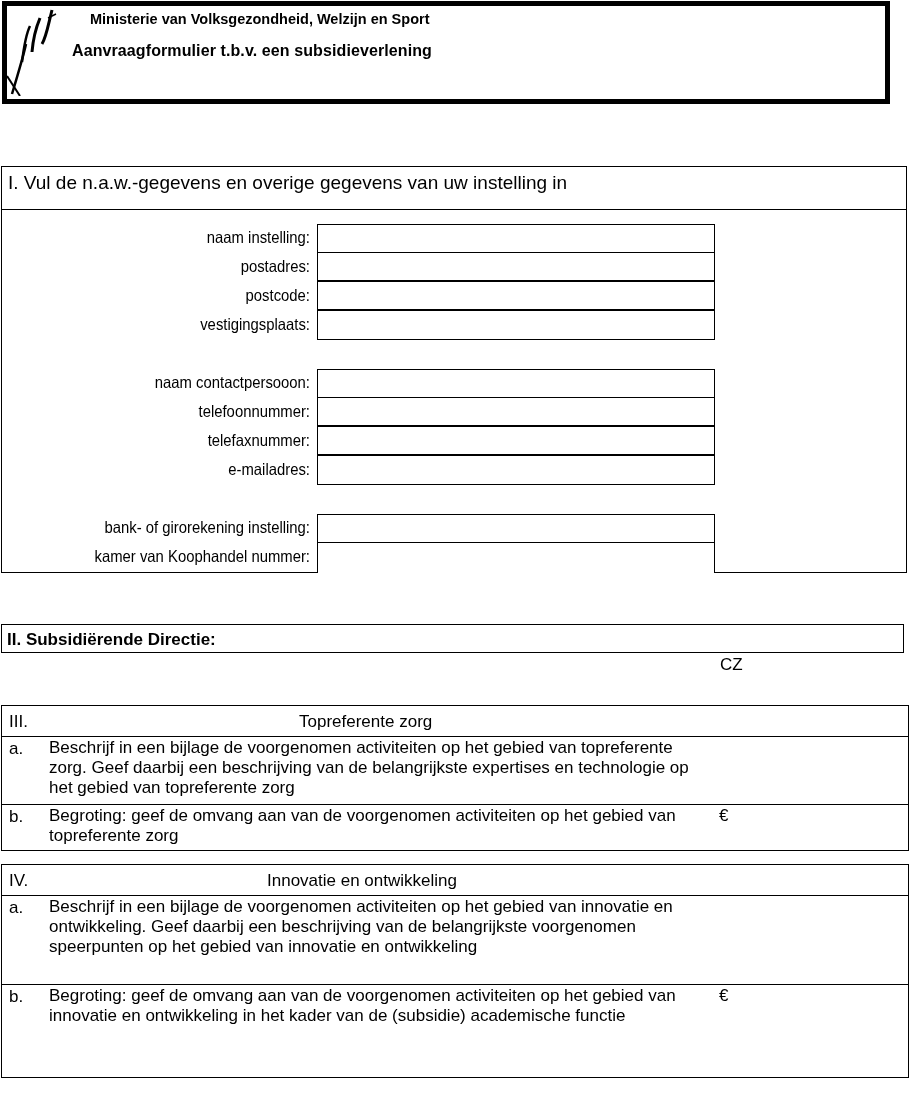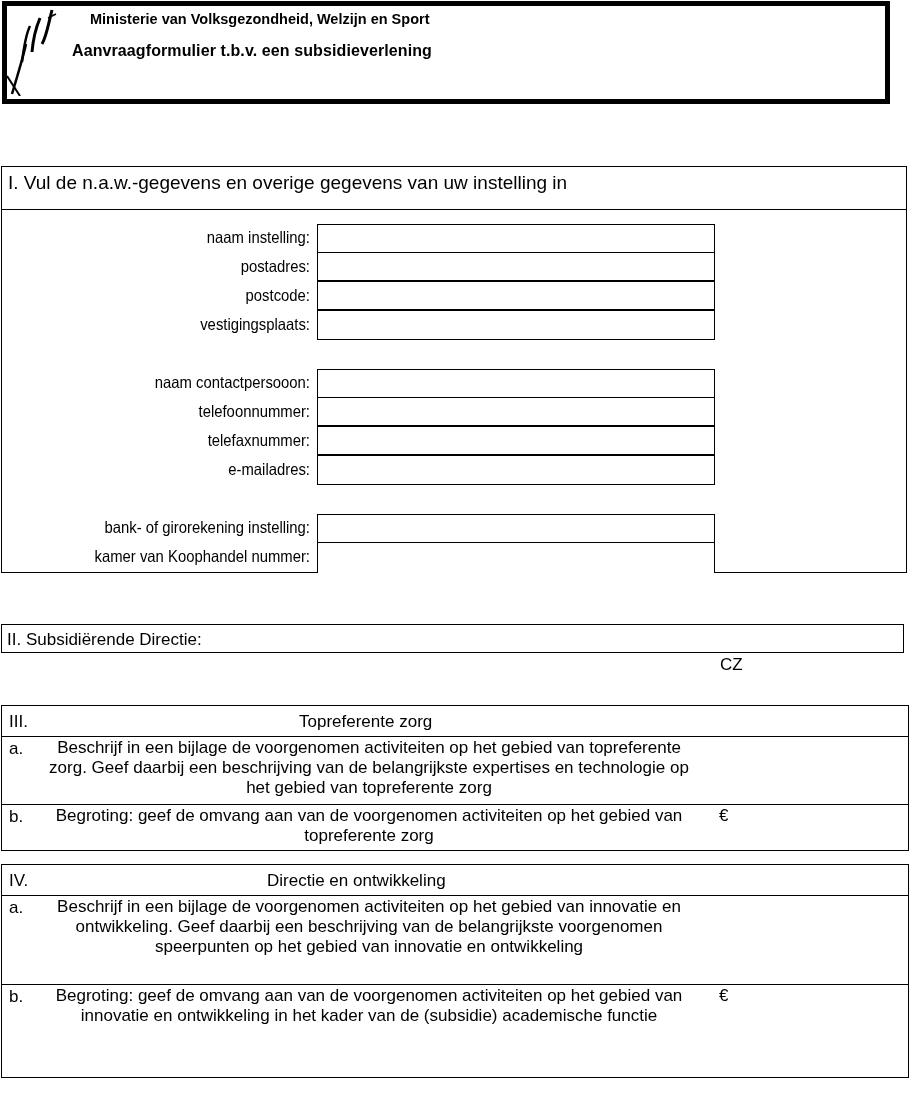--- a/index.html
+++ b/index.html
@@ -15,25 +15,25 @@
 
   
   .sec1 { left:1px; top:166px; width:906px; height:407px; border:1px solid #000; }
   .sec1-head { left:1px; top:166px; width:906px; height:44px; border:1px solid #000; }
   .sec1-head span { position:absolute; left:6px; top:5px; font-size:19px; white-space:nowrap; }
   .lbl { font-size:16.5px; text-align:right; width:310px; left:0; white-space:nowrap; transform:scaleX(0.9); transform-origin:right center; }
   .fld { left:317px; width:398px; height:29px; border:1px solid #000; background:#fff; }
 
   
   .sec2 { left:1px; top:624px; width:903px; height:29px; border:1px solid #000; }
-  .sec2 .t { position:absolute; left:5px; top:5px; font-size:17px; white-space:nowrap; }
+  .sec2 .t { position:absolute; left:5px; top:5px; font-size:17px; white-space:nowrap;font-weight:bold; }
   .sec2 .v { position:absolute; left:718px; top:5px; font-size:17px;margin-top:25px; }
 
   
-  .tbl { left:1px; width:908px; border:1px solid #000;text-align:center; }
+  .tbl { left:1px; width:908px; border:1px solid #000; }
   .row { position:absolute; left:0; width:100%; box-sizing:border-box; }
   .row + .row { border-top:1px solid #000; }
   .num { position:absolute; left:7px; top:2px; font-size:17px; }
   .head-title { position:absolute; top:2px; font-size:17px; white-space:nowrap; }
   .txt { position:absolute; left:47px; top:1px; width:640px; font-size:17px; line-height:20px; }
   .euro { position:absolute; left:717px; top:1px; font-size:17px; }
 </style>
 </head>
 <body>
 
@@ -94,21 +94,21 @@
   <div class="row" style="top:98px;height:46px">
     <span class="num">b.</span>
     <span class="txt">Begroting: geef de omvang aan van de voorgenomen activiteiten op het gebied van topreferente zorg</span>
     <span class="euro">€</span>
   </div>
 </div>
 
 <div class="abs tbl" style="top:864px;height:214px">
   <div class="row" style="top:0;height:30px">
     <span class="num" style="top:6px">IV.</span>
-    <span class="head-title" style="left:265px;top:6px">Directie en ontwikkeling</span>
+    <span class="head-title" style="left:265px;top:6px">Innovatie en ontwikkeling</span>
   </div>
   <div class="row" style="top:30px;height:89px">
     <span class="num">a.</span>
     <span class="txt">Beschrijf in een bijlage de voorgenomen activiteiten op het gebied van innovatie en ontwikkeling. Geef daarbij een beschrijving van de belangrijkste voorgenomen speerpunten op het gebied van innovatie en ontwikkeling</span>
   </div>
   <div class="row" style="top:119px;height:66px">
     <span class="num">b.</span>
     <span class="txt">Begroting: geef de omvang aan van de voorgenomen activiteiten op het gebied van innovatie en ontwikkeling in het kader van de (subsidie) academische functie</span>
     <span class="euro">€</span>
   </div>

